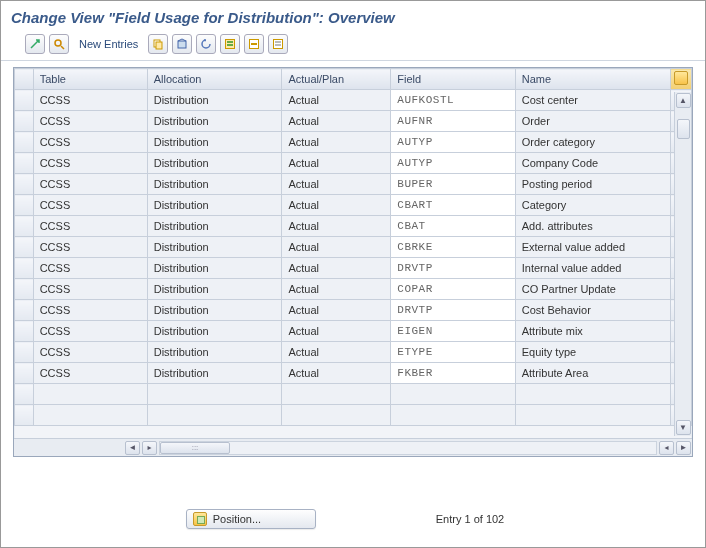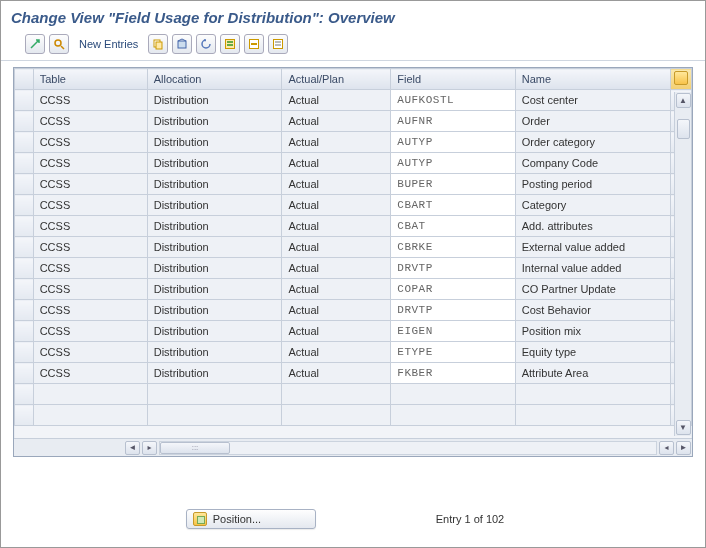--- a/index.html
+++ b/index.html
@@ -397,21 +397,21 @@
             <td class="ed">DRVTP</td>
             <td class="ro">Cost Behavior</td>
             <td class="rowhead"></td>
           </tr>
           <tr>
             <td class="rowhead"></td>
             <td class="ro">CCSS</td>
             <td class="ro">Distribution</td>
             <td class="ro">Actual</td>
             <td class="ed">EIGEN</td>
-            <td class="ro">Position mix</td>
+            <td class="ro">Attribute mix</td>
             <td class="rowhead"></td>
           </tr>
           <tr>
             <td class="rowhead"></td>
             <td class="ro">CCSS</td>
             <td class="ro">Distribution</td>
             <td class="ro">Actual</td>
             <td class="ed">ETYPE</td>
             <td class="ro">Equity type</td>
             <td class="rowhead"></td>

